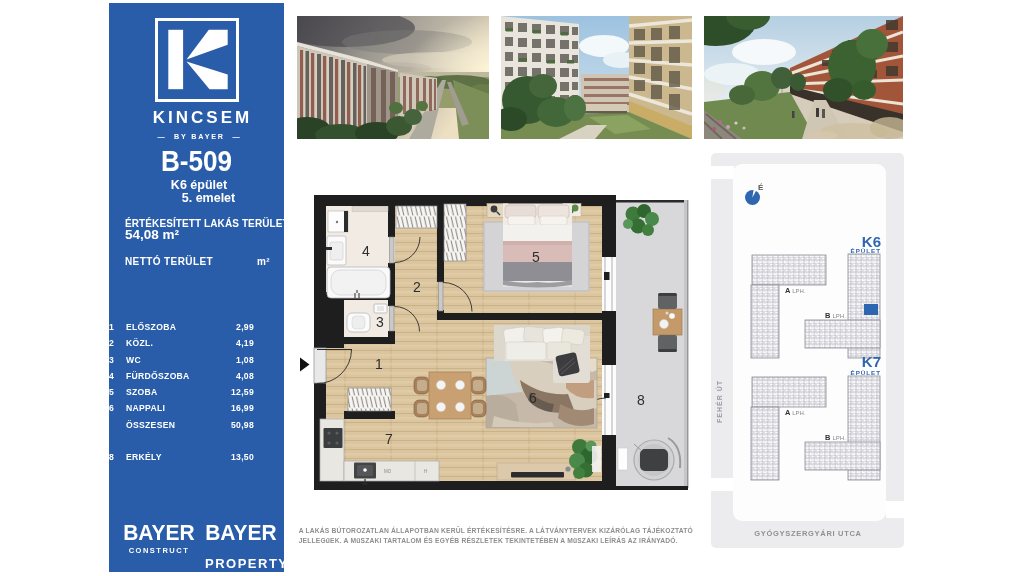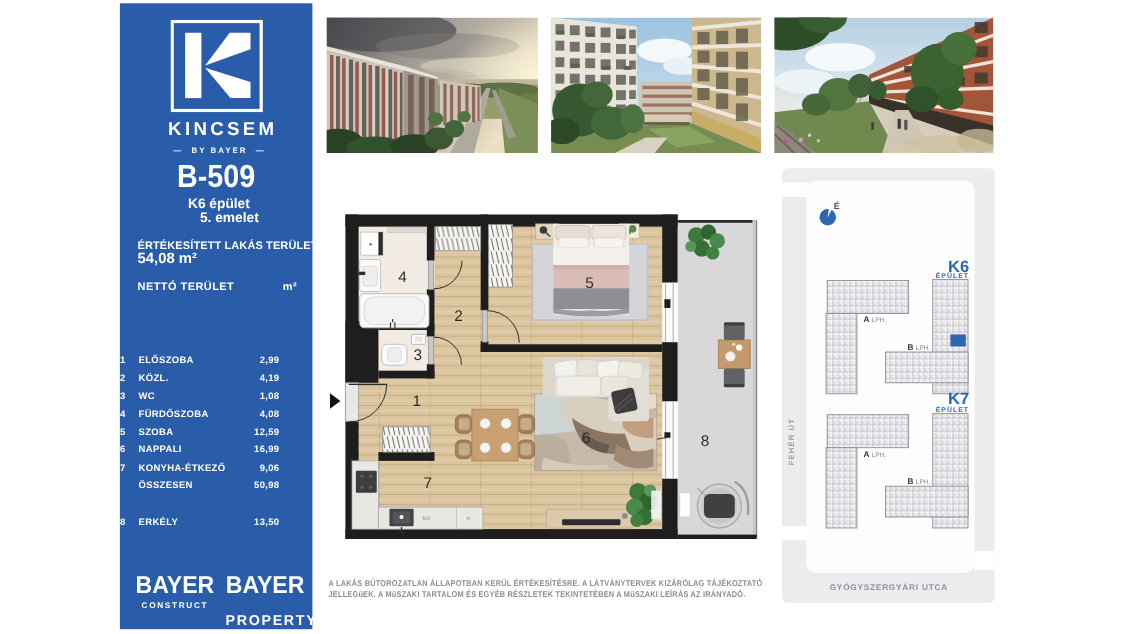--- a/index.html
+++ b/index.html
@@ -38,21 +38,20 @@
 
 <div class="abs" style="left:16px;top:266px;width:145px;height:1px;background:rgba(255,255,255,0.0);"></div>
 
   <div class="abs" style="left:0;top:268px;width:145px;font-size:8.6px;font-weight:bold;letter-spacing:0.3px;line-height:16.3px;margin-top:48px;">
     <div><span style="display:inline-block;width:17px;">1</span>ELŐSZOBA<span style="float:right;">2,99</span></div>
     <div><span style="display:inline-block;width:17px;">2</span>KÖZL.<span style="float:right;">4,19</span></div>
     <div><span style="display:inline-block;width:17px;">3</span>WC<span style="float:right;">1,08</span></div>
     <div><span style="display:inline-block;width:17px;">4</span>FÜRDŐSZOBA<span style="float:right;">4,08</span></div>
     <div><span style="display:inline-block;width:17px;">5</span>SZOBA<span style="float:right;">12,59</span></div>
     <div><span style="display:inline-block;width:17px;">6</span>NAPPALI<span style="float:right;">16,99</span></div>
-    <div><span style="display:inline-block;width:17px;">7</span>KONYHA-ÉTKEZŐ<span style="float:right;">9,06</span></div>
     <div><span style="display:inline-block;width:17px;">&nbsp;</span>ÖSSZESEN<span style="float:right;">50,98</span></div>
     <div style="height:16.3px;"></div>
     <div><span style="display:inline-block;width:17px;">8</span>ERKÉLY<span style="float:right;">13,50</span></div>
   </div>
 
   <div class="abs" style="left:14px;top:518px;width:72px;text-align:center;">
     <div style="font-size:21px;font-weight:bold;letter-spacing:0px;transform:scaleY(1.05);">BAYER</div>
     <div style="font-size:7.5px;font-weight:bold;letter-spacing:1.5px;margin-top:1px;text-align:center;">CONSTRUCT</div>
   </div>
 

